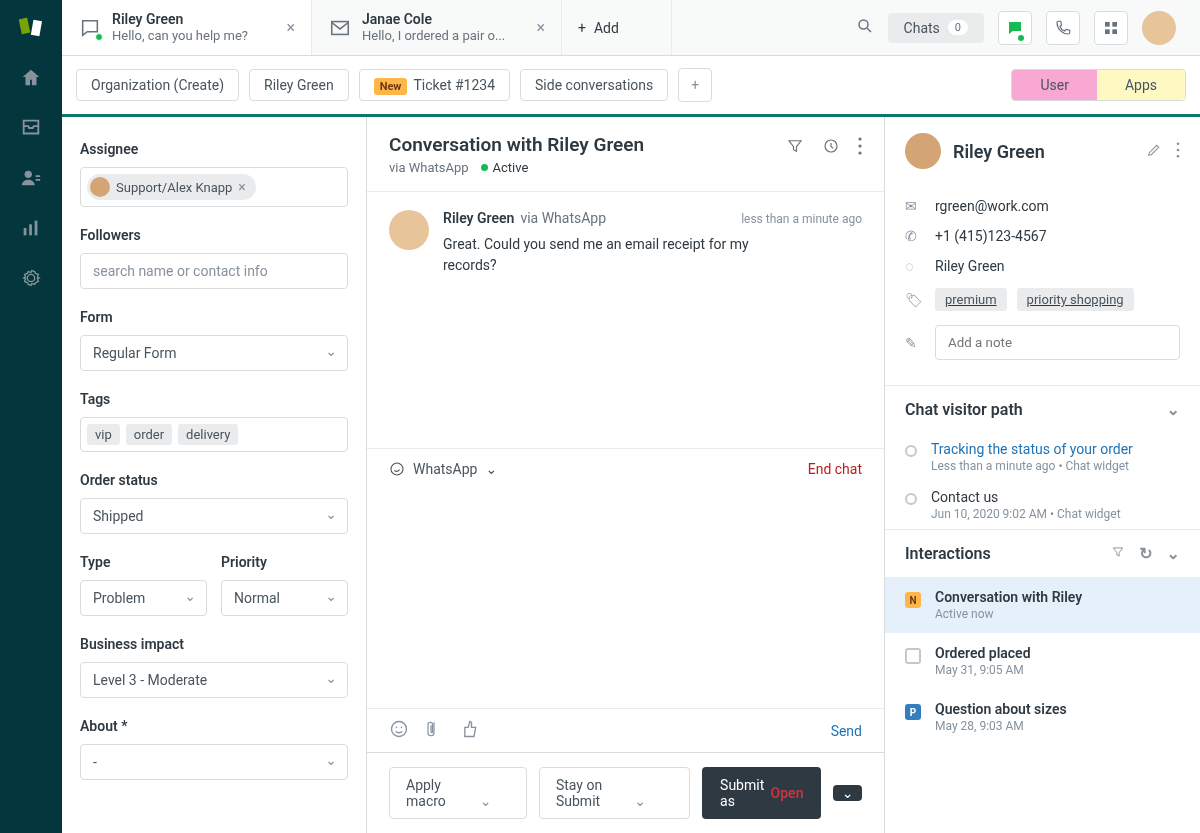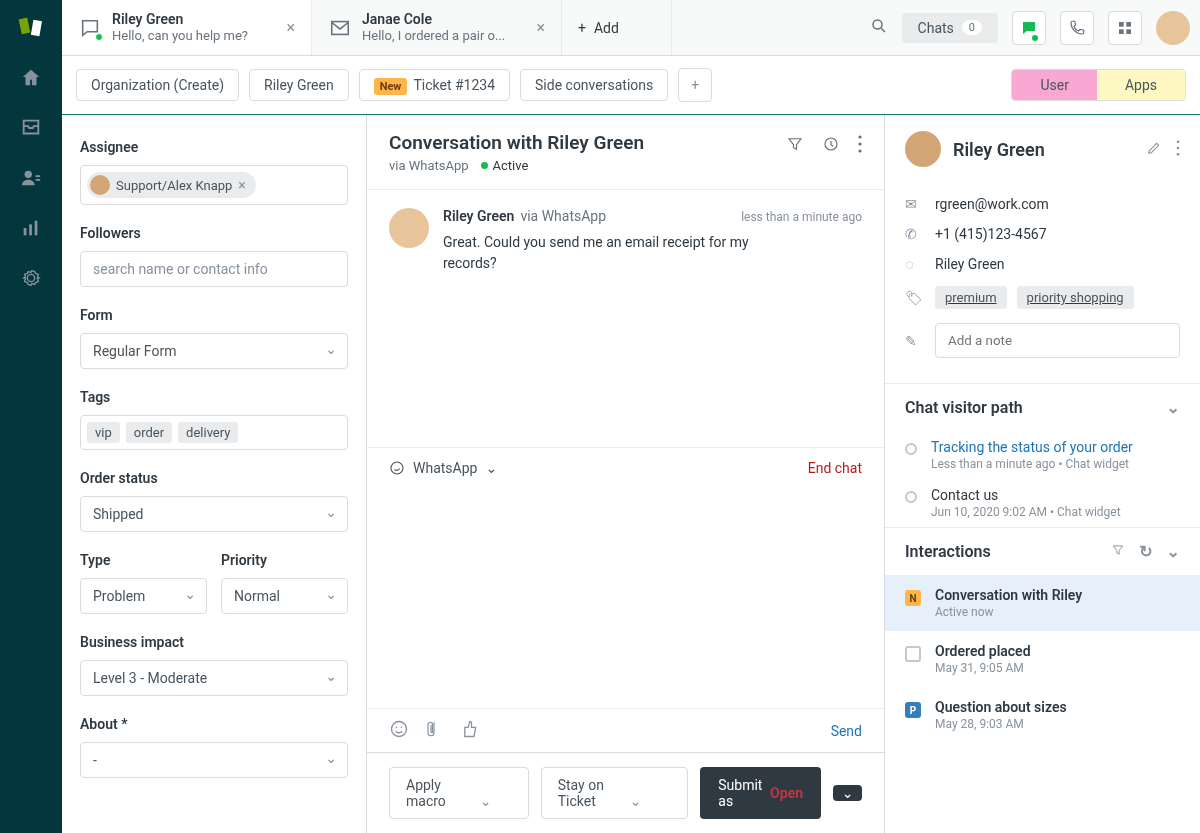--- a/index.html
+++ b/index.html
@@ -17,31 +17,31 @@
 .tabbar { height: 56px; background: #f8f9f9; display: flex; align-items: stretch; border-bottom: 1px solid #d8dcde; }
 .tab { display: flex; align-items: center; gap: 10px; padding: 0 16px; border-right: 1px solid #e9ebed; min-width: 250px; position: relative; cursor:pointer;}
 .tab.active { background: #fff; }
 .tab .icon-wrap { position:relative; width: 24px; height:24px; display:flex;align-items:center;justify-content:center;}
 .tab .dot { position:absolute; bottom:-1px; right:-1px; width:8px;height:8px;border-radius:50%;background:#16ba52;border:1px solid #fff;}
 .tab .tab-text { display:flex; flex-direction:column; line-height:1.3;}
 .tab .tab-title{font-weight:600;color:#2f3941;}
 .tab .tab-sub{color:#68737d;font-size:13px;}
 .tab .close{margin-left:auto;color:#87929d;font-size:16px;cursor:pointer;}
 .tab.addtab{min-width:auto;width:110px;gap:8px;}
-.rightbar{margin-left:auto;display:flex;align-items:center;gap:14px;padding-right:10px;}
+.rightbar{margin-left:auto;display:flex;align-items:center;gap:14px;padding-right:24px;}
 .search-ic{color:#68737d;}
 .chatsbtn{background:#e9ebed;border-radius:4px;padding:7px 16px;display:flex;align-items:center;gap:8px;color:#49545c;}
 .chatsbtn .count{background:#fff;border-radius:9px;font-size:11px;padding:1px 7px;color:#68737d;}
 .ic-btn{width:34px;height:34px;display:flex;align-items:center;justify-content:center;border:1px solid #d8dcde;border-radius:4px;color:#68737d;background:#fff;cursor:pointer;}
 .ic-btn.green{color:#16ba52;position:relative;}
 .ic-btn.green::after{content:"";position:absolute;bottom:3px;right:7px;width:6px;height:6px;background:#16ba52;border-radius:50%;}
 .avatar-top{width:34px;height:34px;border-radius:50%;background:#e8c49a;}
 
 
-.subtabs{display:flex;align-items:center;gap:10px;padding:12px 14px;background:#fff;border-bottom:1px solid #0f766e;}
+.subtabs{display:flex;align-items:center;gap:10px;padding:12px 14px;background:#fff;border-bottom:3px solid #0f766e;}
 .pill{border:1px solid #d8dcde;border-radius:4px;padding:7px 14px;color:#49545c;background:#fff;cursor:pointer;}
 .pill .newbadge{background:#ffb648;color:#703815;font-size:11px;font-weight:700;padding:2px 6px;border-radius:3px;margin-right:6px;}
 .plusbox{width:34px;height:34px;border:1px solid #d8dcde;border-radius:4px;display:flex;align-items:center;justify-content:center;color:#87929d;cursor:pointer;}
 .segmented{margin-left:auto;display:flex;border:1px solid #d8dcde;border-radius:4px;overflow:hidden;}
 .seg{padding:7px 28px;color:#49545c;background:#fef9c3;cursor:pointer;}
 .seg.active{background:#f9a8d4;}
 
 
 .cols{flex:1;display:flex;background:#f8f9f9;overflow:hidden;}
 .left{width:305px;background:#fff;border-right:1px solid #d8dcde;padding:18px;overflow-y:auto;}
@@ -339,21 +339,21 @@
           <span><svg width="18" height="20" viewBox="0 0 24 24">
                 <path d="M12 3v14a4 4 0 01-8 0V6a3 3 0 016 0v10a1 1 0 01-2 0V7" fill="none" stroke="currentColor" stroke-width="1.6"></path>
               </svg></span>
           <span><svg width="20" height="20" viewBox="0 0 24 24">
                 <path d="M7 21V10M7 10h4l2-7 2 1v6h5l-2 11H7z" fill="none" stroke="currentColor" stroke-width="1.6"></path>
               </svg></span>
           <span class="send">Send</span>
         </div>
         <div class="bot-row">
           <div class="macro">Apply macro</div>
-          <div class="stay">Stay on Ticket</div>
+          <div class="stay">Stay on Submit</div>
           <div class="submit">
               <span>Submit as </span>
               <span class="open">Open</span>
             </div>
           <div class="submit-dd">⌄</div>
         </div>
       </div>
 
       <div class="right">
         <div class="usr-head">

